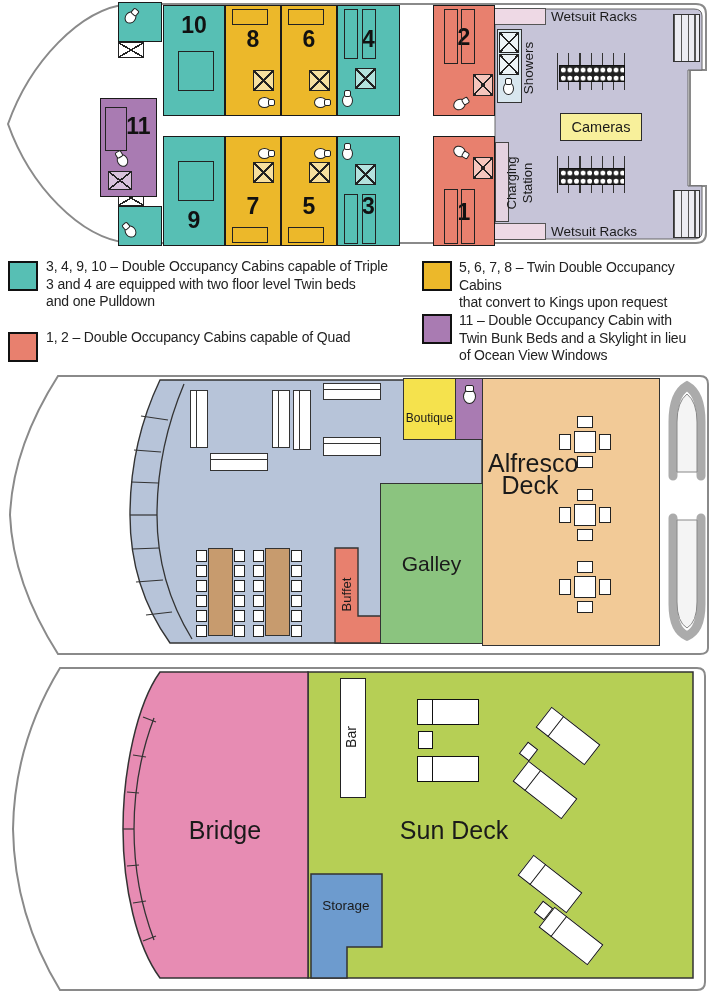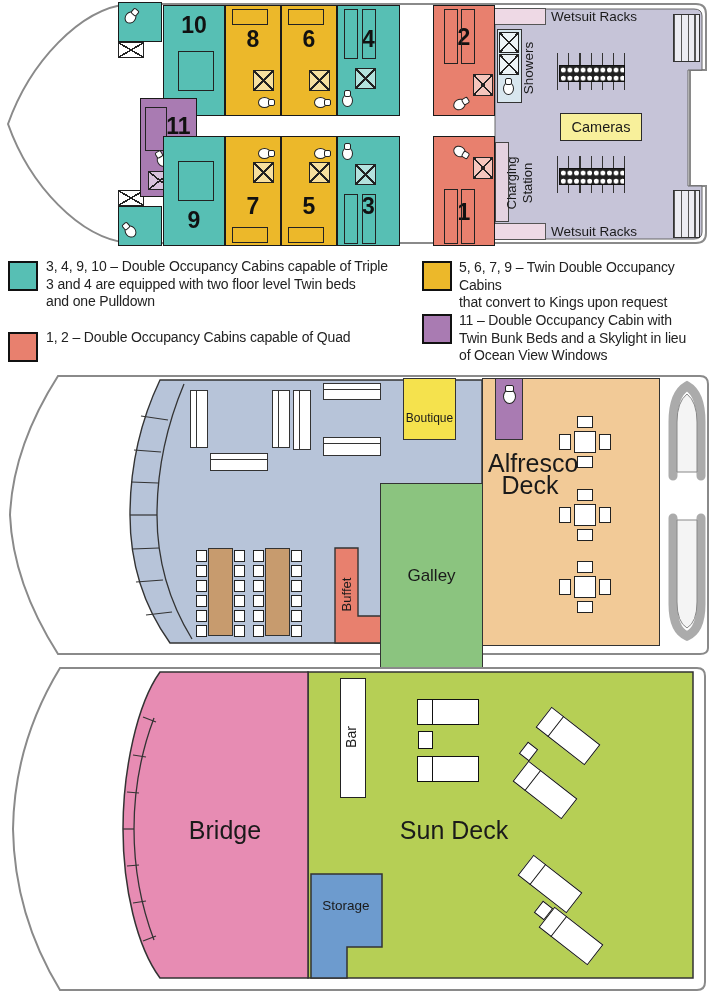--- a/index.html
+++ b/index.html
@@ -3,21 +3,21 @@
 <meta charset="utf-8">
 <style>
   html,body{margin:0;padding:0;background:#fff;}
   #stage{position:relative;width:718px;height:996px;background:#fff;overflow:hidden;
          font-family:"Liberation Sans","DejaVu Sans",sans-serif;color:#1a1a1a;}
   .abs{position:absolute;}
   .room{position:absolute;border:1.6px solid #1a1a1a;box-sizing:border-box;}
   .teal{background:#57BFB4;}
   .yellow{background:#ECB82A;}
   .salmon{background:#E8806E;}
-  .purple{background:#A97BB2;margin-left:40px;}
+  .purple{background:#A97BB2;}
   .cnum{position:absolute;font-weight:bold;font-size:23px;line-height:23px;
         width:100%;text-align:center;color:#111;}
   .bed{position:absolute;border:1.5px solid #222;box-sizing:border-box;background:transparent;}
   .xsq{position:absolute;border:1.4px solid #222;box-sizing:border-box;
        background-color:rgba(255,255,255,0.55);
        background-image:
          linear-gradient(to bottom right, transparent calc(50% - 0.8px), #222 calc(50% - 0.8px), #222 calc(50% + 0.8px), transparent calc(50% + 0.8px)),
          linear-gradient(to bottom left,  transparent calc(50% - 0.8px), #222 calc(50% - 0.8px), #222 calc(50% + 0.8px), transparent calc(50% + 0.8px));}
   .wc{position:absolute;width:11px;height:13px;background:#fff;border:1.3px solid #222;
       border-radius:50%;box-sizing:border-box;}
@@ -163,21 +163,21 @@
     <div>3, 4, 9, 10 – Double Occupancy Cabins capable of  Triple</div>
     <div>3 and 4 are equipped with two floor level Twin beds</div>
     <div>and one Pulldown</div>
   </div>
   <div class="legend-sw" style="left: 8px; top: 332px; background-color: rgb(232, 128, 110);"></div>
   <div class="legend-tx" style="left:46px;top:329px">
     <div>1, 2 – Double Occupancy Cabins capable of Quad</div>
   </div>
   <div class="legend-sw" style="left: 422px; top: 261px; background-color: rgb(236, 184, 42);"></div>
   <div class="legend-tx" style="left:459px;top:259px">
-    <div>5, 6, 7, 9 – Twin Double Occupancy Cabins</div>
+    <div>5, 6, 7, 8 – Twin Double Occupancy Cabins</div>
     <div>that convert to Kings upon request</div>
   </div>
   <div class="legend-sw" style="left: 422px; top: 314px; background-color: rgb(169, 123, 178);"></div>
   <div class="legend-tx" style="left:459px;top:312px">
     <div>11 – Double Occupancy Cabin with</div>
     <div>Twin Bunk Beds and a Skylight in lieu</div>
     <div>of Ocean View Windows</div>
   </div>
 
   <svg class="abs" style="left:0;top:372px" width="718" height="288">
@@ -199,21 +199,21 @@
       <path d="M677,100 L677,50 Q677,30 687,22 Q697,30 697,50 L697,100 Z" fill="#f4f4f4" stroke="#888" stroke-width="1"></path>
     </g>
     <g>
       <path d="M673,146 L673,232 Q673,258 687,264 Q701,258 701,232 L701,146" fill="none" stroke="#ababab" stroke-width="9" stroke-linecap="round"></path>
       <path d="M677,148 L677,230 Q677,250 687,256 Q697,250 697,230 L697,148 Z" fill="#f4f4f4" stroke="#888" stroke-width="1"></path>
     </g>
   </svg>
 
   <div class="room" style="left:482px;top:378px;width:178px;height:268px;background:#F2CA97;border-color:#333"></div>
   <div class="abs" style="left:488px;top:452px;width:84px;height:48px;font-size:25px;line-height:22px;text-align:center">Alfresco Deck</div>
-  <div class="room" style="left:380px;top:483px;width:103px;height:186px;background:#8BC47F;border-color:#333;display:flex;align-items:center;justify-content:center;font-size:17px">
+  <div class="room" style="left:380px;top:483px;width:103px;height:161px;background:#8BC47F;border-color:#333;display:flex;align-items:center;justify-content:center;font-size:21px">
     <span>Galley</span>
   </div>
   <div class="room" style="left:403px;top:378px;width:53px;height:62px;background:#F5E24D;border-color:#333;display:flex;align-items:flex-end;justify-content:center;font-size:12px;padding-bottom:14px">
     <span>Boutique</span>
   </div>
   <div class="room purple" style="left:455px;top:378px;width:28px;height:62px;border-color:#333">
     <div class="wc" style="left:7px;top:10px;width:13px;height:15px"></div>
   </div>
   <div class="abs rot270" style="left:312px;top:586px;width:70px;height:17px;font-size:13px">Buffet</div>
 

